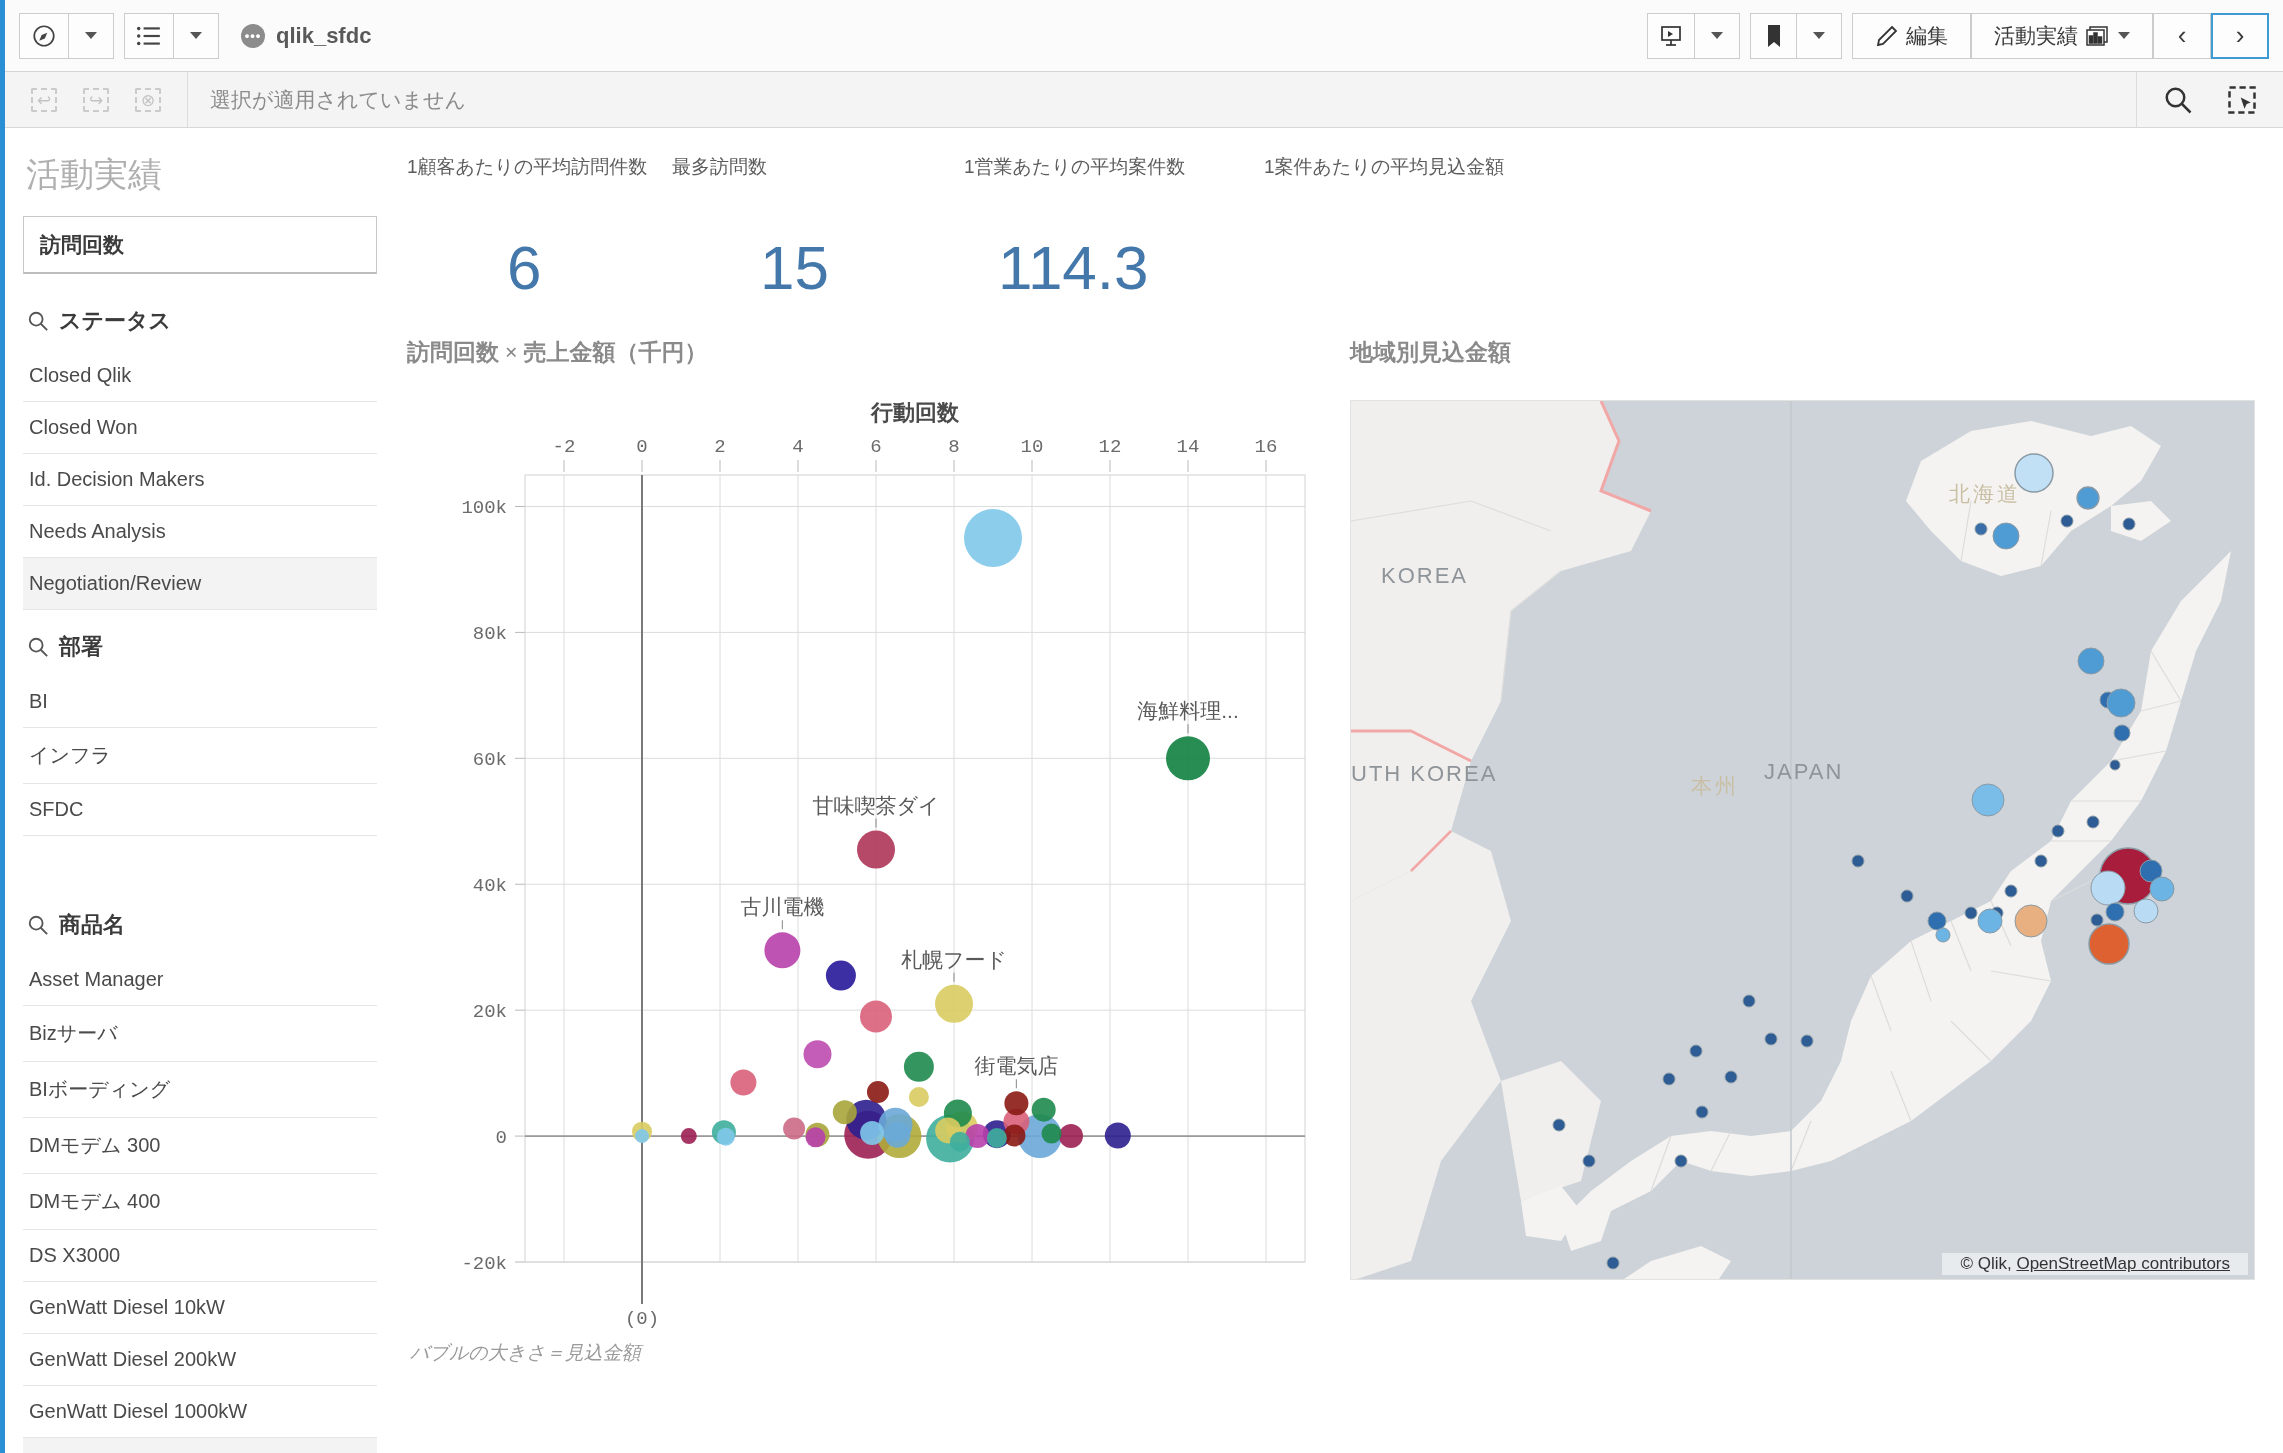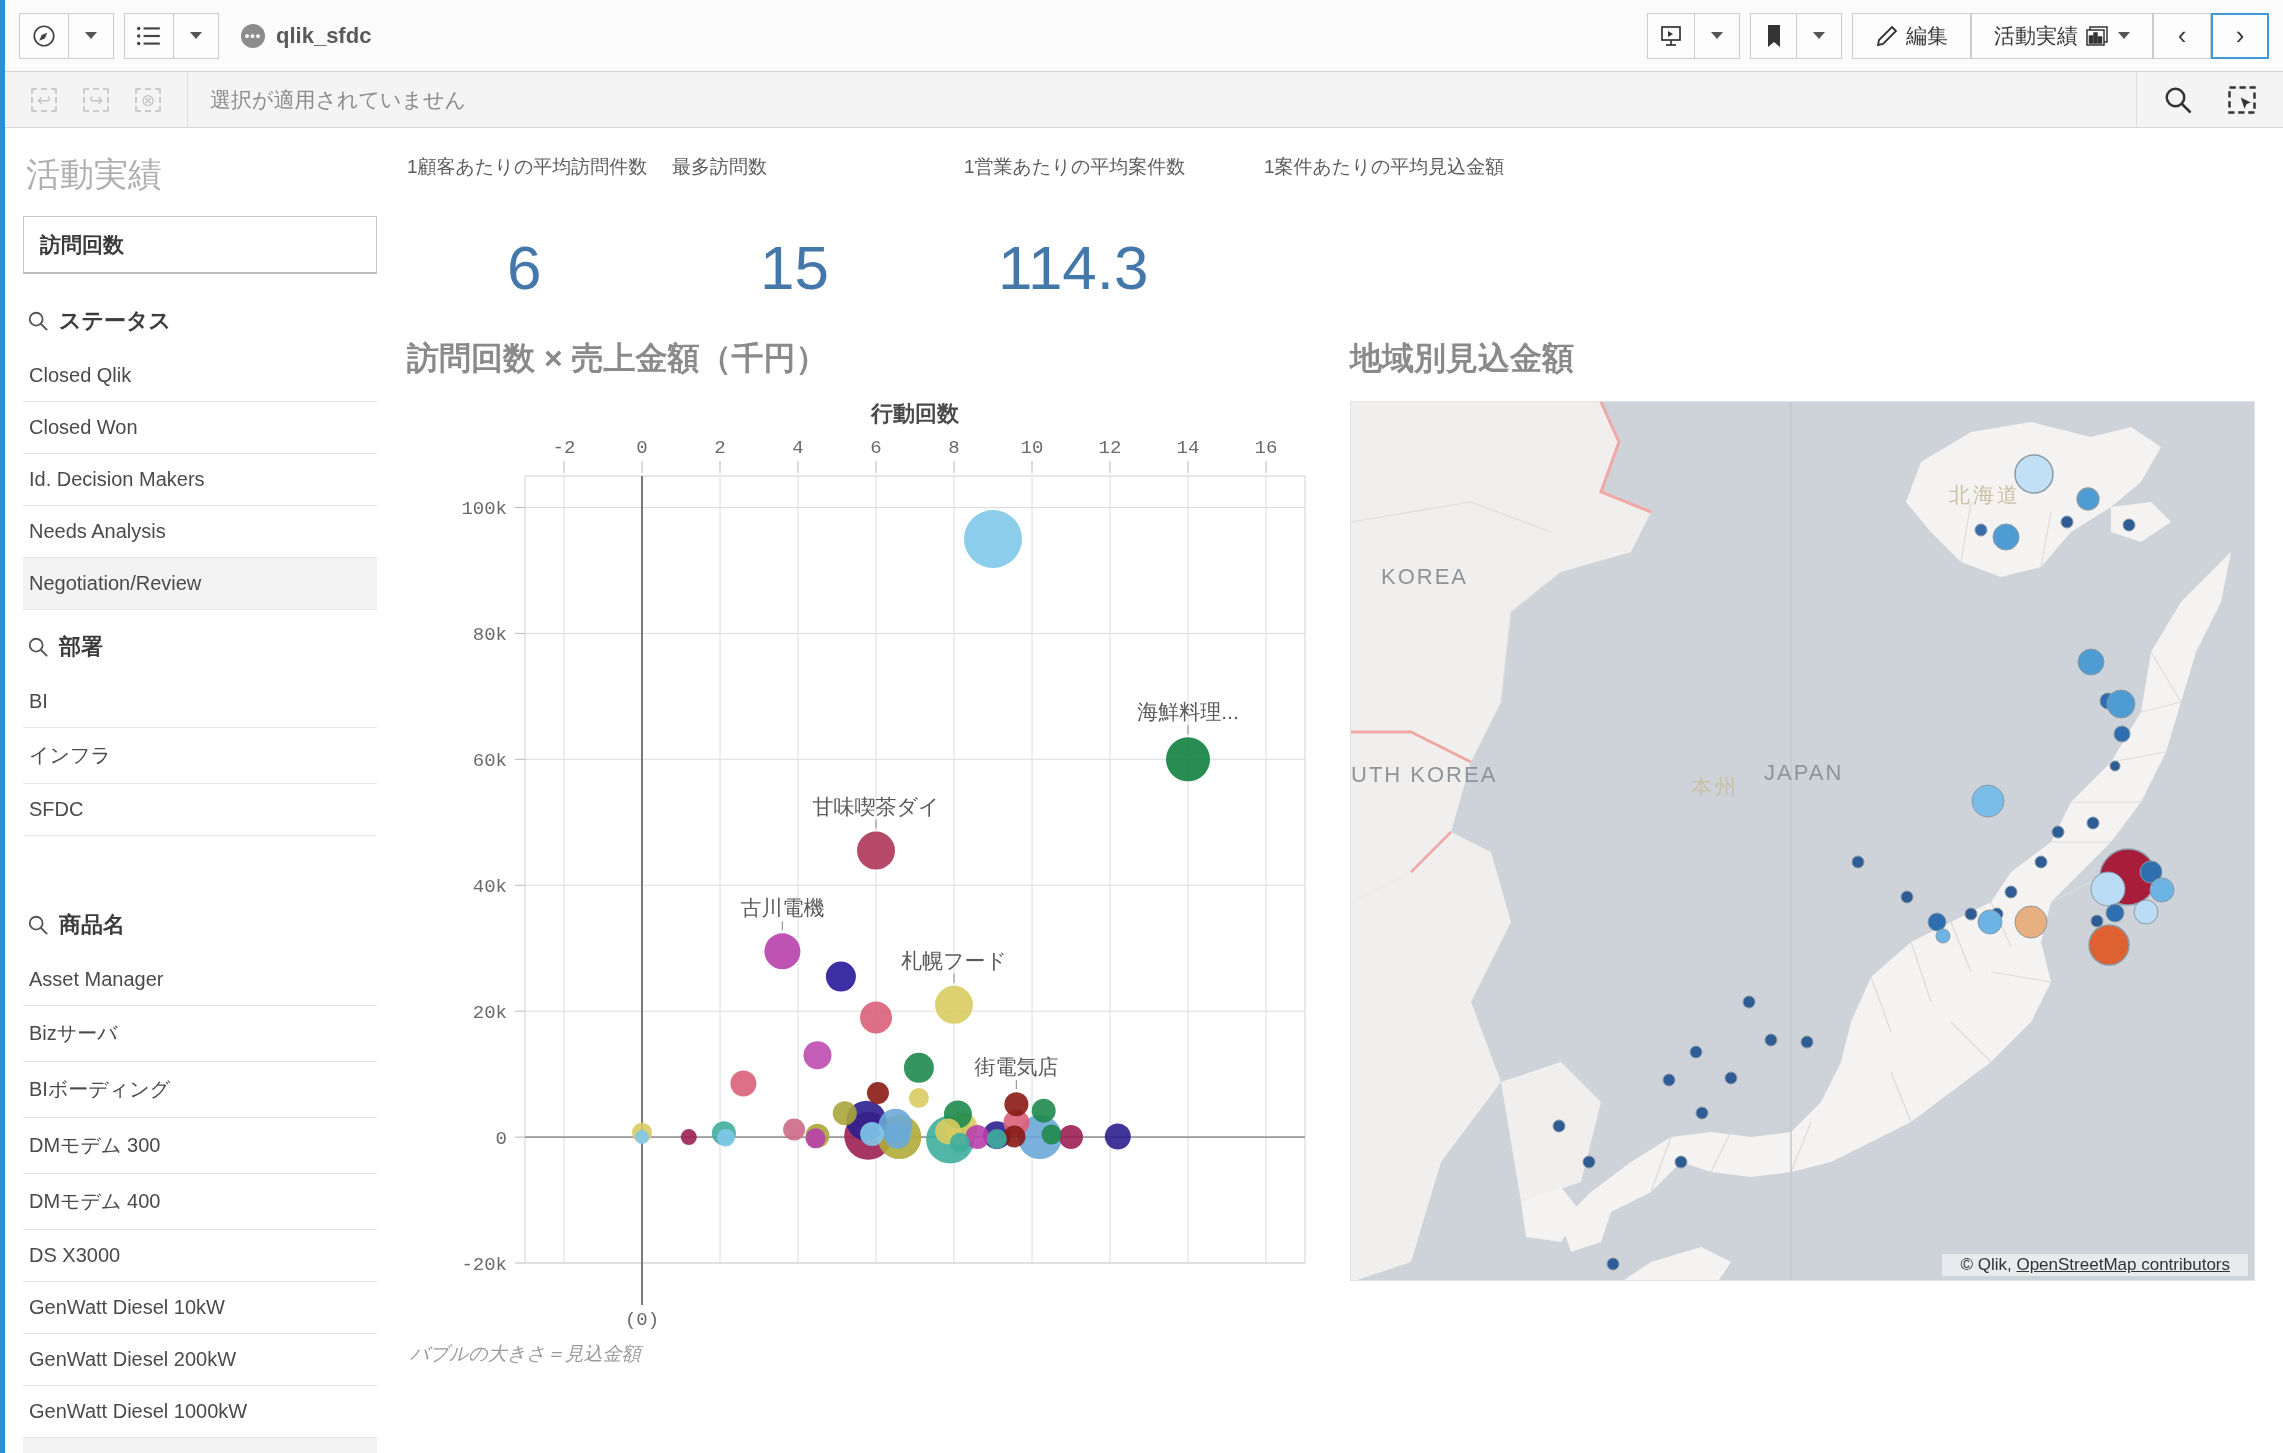--- a/index.html
+++ b/index.html
@@ -112,21 +112,21 @@
   .kpi-3 { width: 300px; }
   .kpi-4 { width: 420px; }
   .kpi-1 .kpi-value { text-align: left; padding-left: 100px; }
   .kpi-2 .kpi-value { text-align: left; padding-left: 88px; }
   .kpi-3 .kpi-value { text-align: left; padding-left: 34px; }
   .kpi-4 .kpi-value { text-align: left; padding-left: 10px; }
 
   
   .panels { display: flex; gap: 0; padding-top: 34px; }
   .panel-title {
-    font-size: 32px; font-weight: bold; color: #8a8a8a; margin-bottom: 20px;
+    font-size: 23px; font-weight: bold; color: #8a8a8a; margin-bottom: 32px; font-family: Liberation Serif, serif;
   }
   .scatter-panel { width: 935px; padding-left: 12px; }
   .map-panel { width: 930px; padding-left: 20px; }
 
   .chart-area { position: relative; width: 915px; height: 940px; }
   svg.chart { display: block; }
   .tick-txt { font-size: 19px; fill: #6b6b6b;
     font-family: "Liberation Mono", monospace; }
   .axis-title { font-size: 22px; fill: #4a4a4a; font-weight: bold; }
   .bub-label { font-size: 21px; fill: #5a5a5a; }

